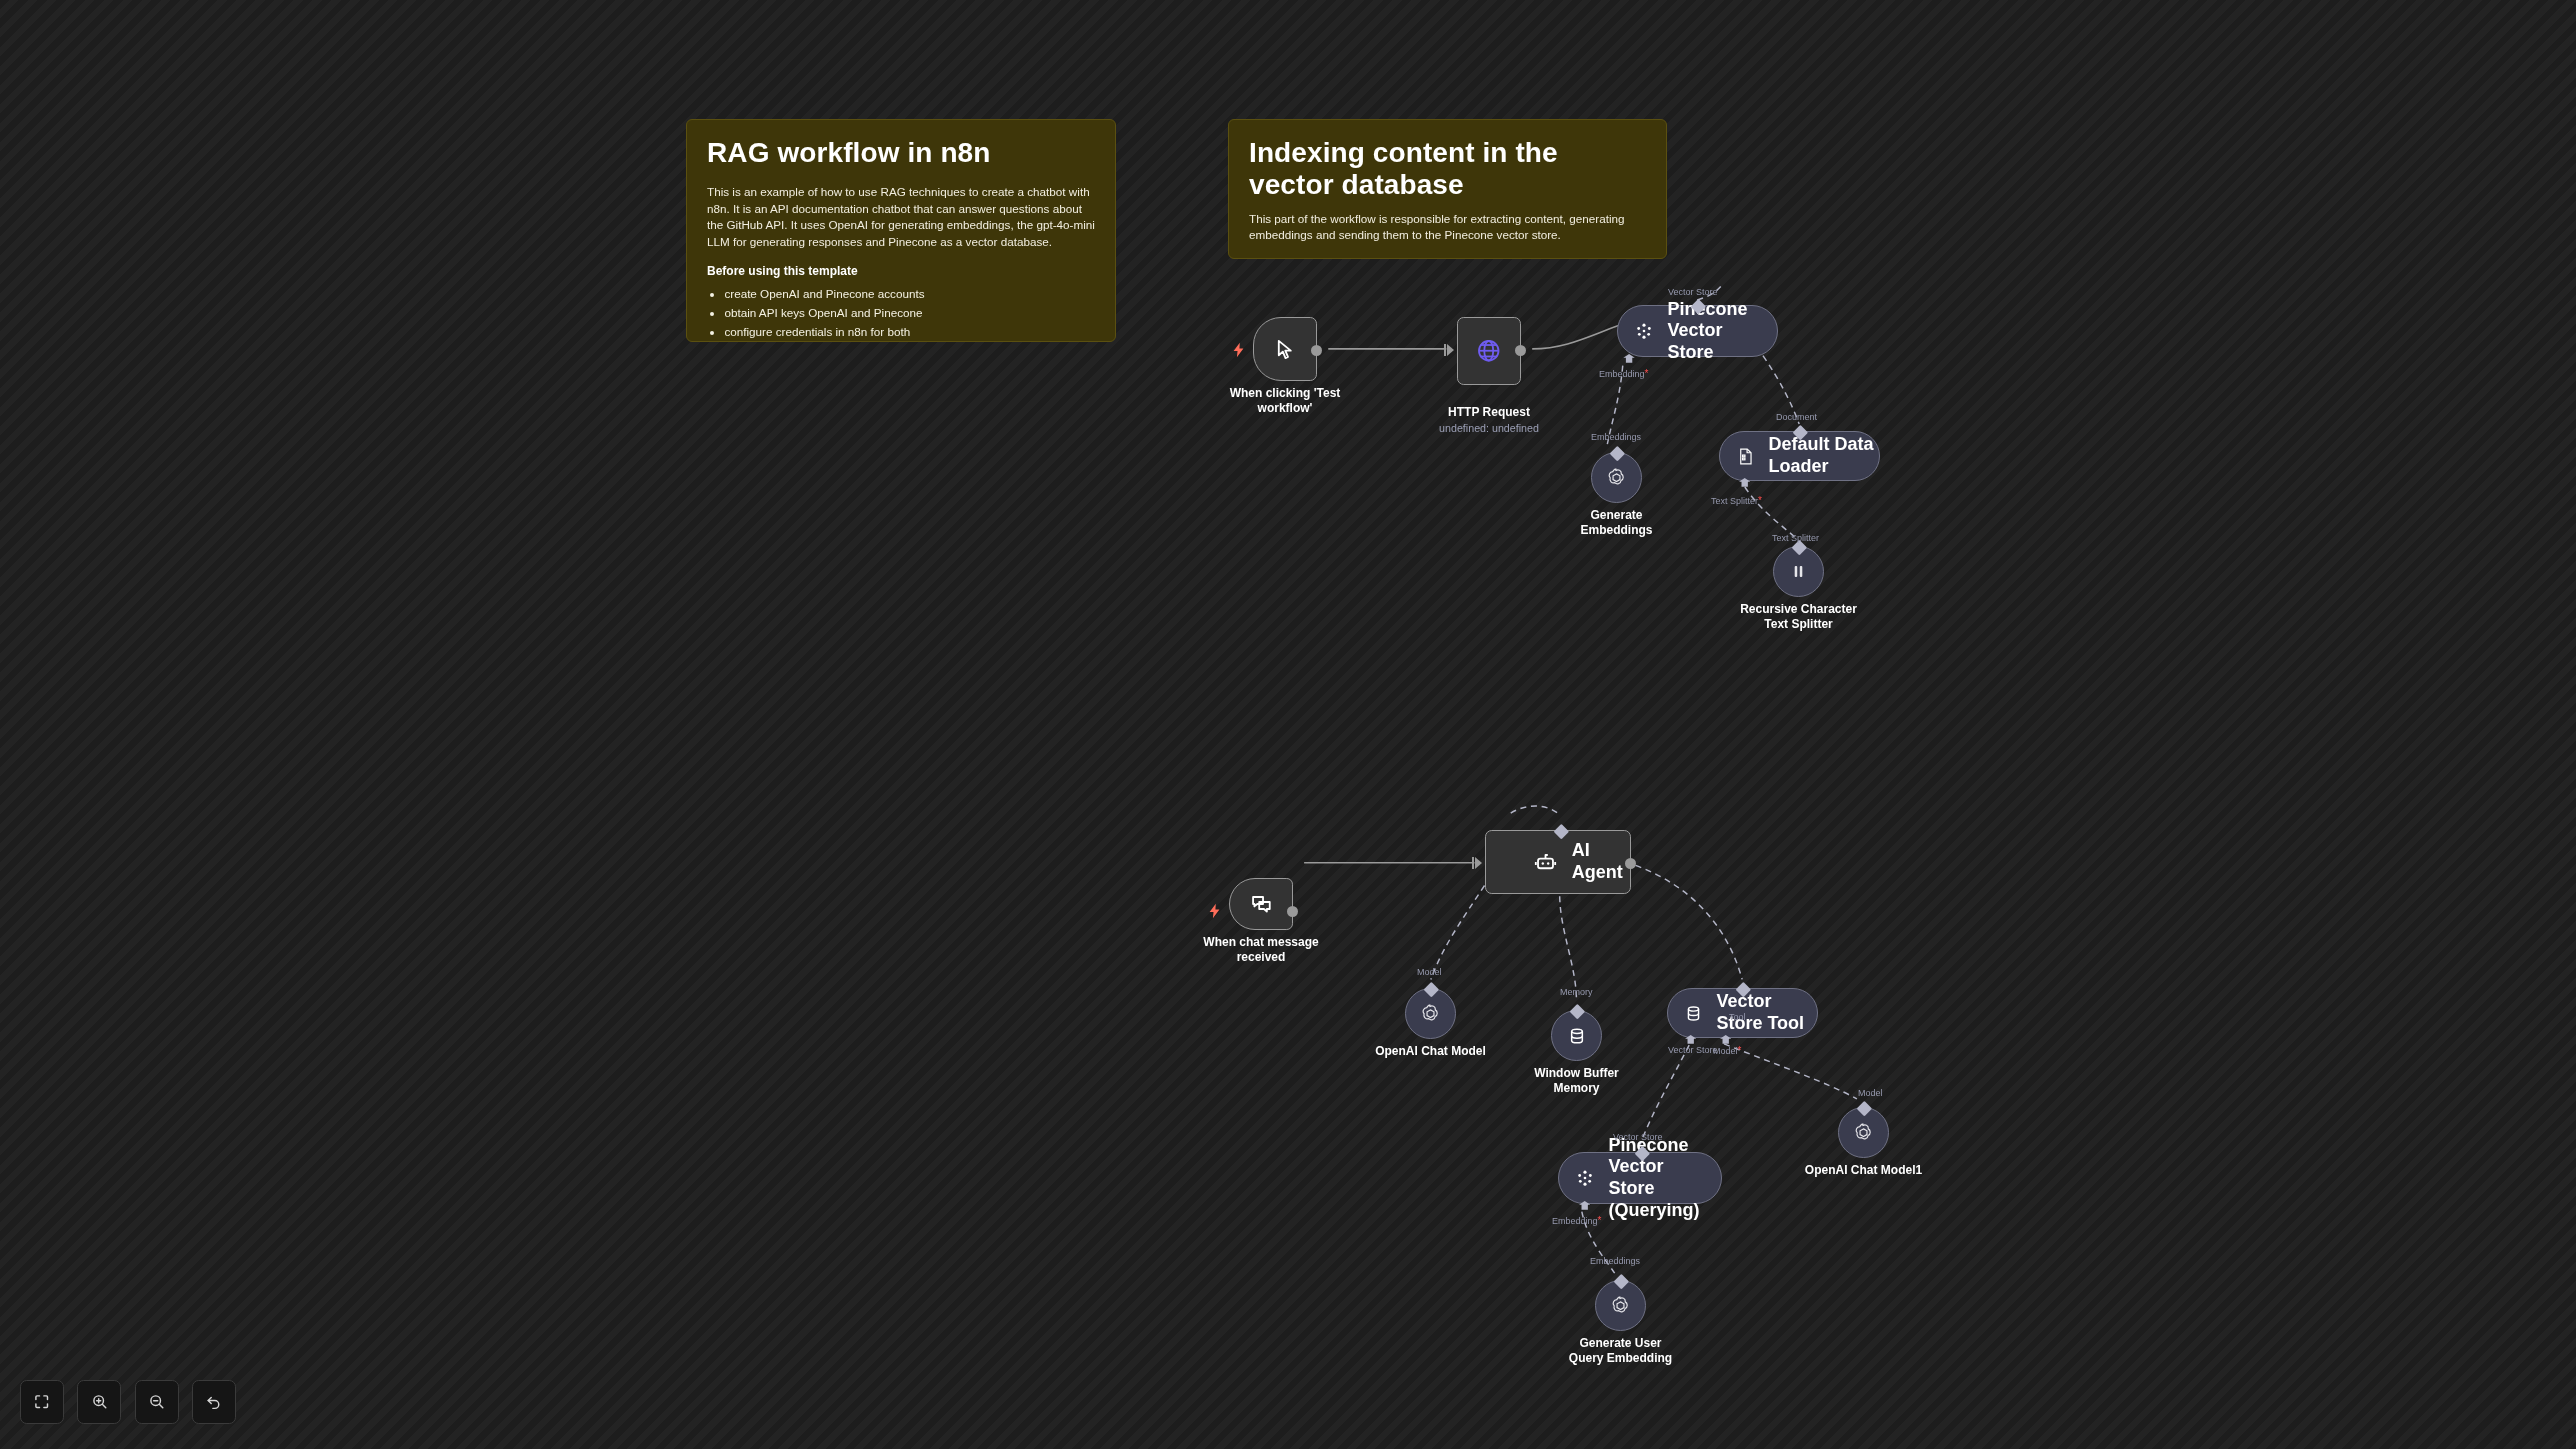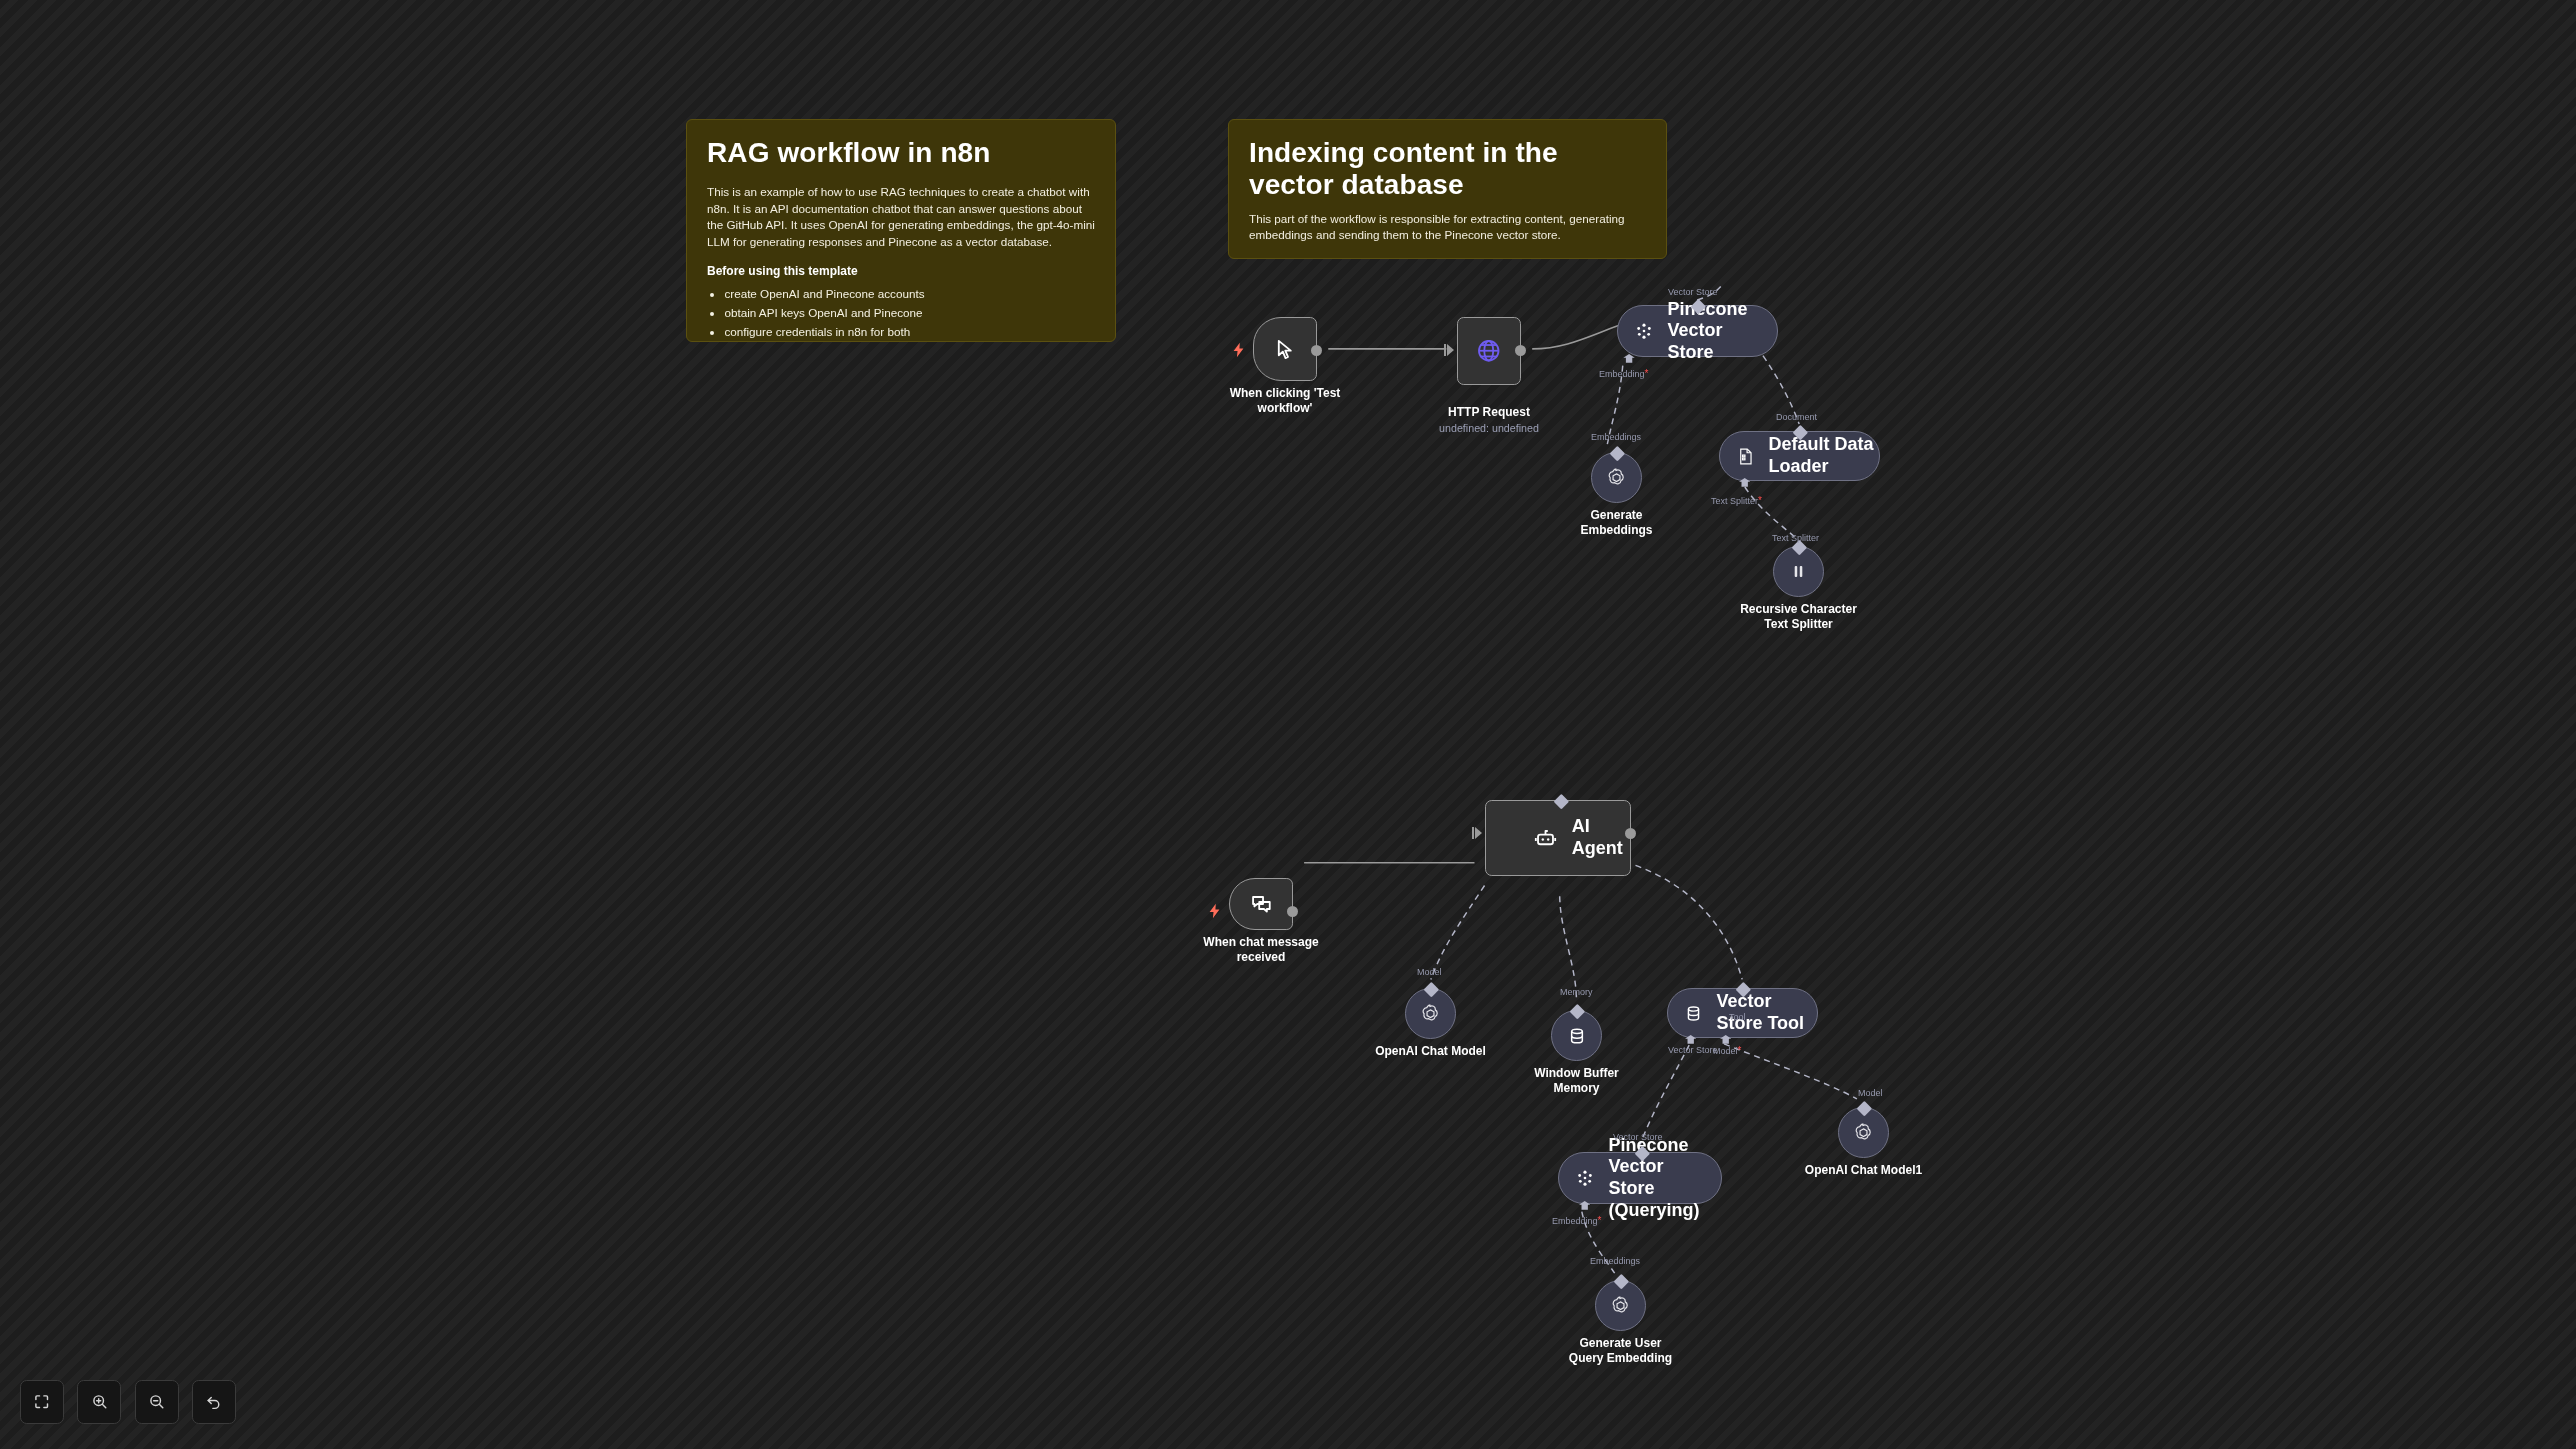--- a/index.html
+++ b/index.html
@@ -376,21 +376,21 @@
     <span class="bolt" style="left:-24px; top:22px;">
       <svg width="17.4" height="20" viewBox="0 0 24 24" fill="#ff6d5a">
           <path d="M13.5 2 L5 13.5 h5.4 L9.5 22 L18.5 10 h-5.5 z"></path>
         </svg>
     </span>
     <span class="dot-out" style="right:-6px; top:27px;"></span>
     <span class="node-label">When chat message
 received</span>
   </div>
 
-  <div class="node node-main node-wide" style="left:1485px; top:800px; width:146px; height:76px;padding-left:48px;">
+  <div class="node node-main node-wide" style="left:1485px; top:830px; width:146px; height:64px;padding-left:48px;">
     <span class="icon">
       <svg width="23" height="23" viewBox="0 0 24 24" fill="none" stroke="#ffffff" stroke-width="1.9" stroke-linejoin="round">
         <rect x="4.2" y="8" width="15.6" height="10" rx="2.4"></rect>
         <path d="M12 8V4.2h2.4"></path>
         <circle cx="9.2" cy="13" r="1.25" fill="#ffffff" stroke="none"></circle>
         <circle cx="14.8" cy="13" r="1.25" fill="#ffffff" stroke="none"></circle>
         <path d="M1.9 11.4v3.2M22.1 11.4v3.2"></path>
       </svg>
     </span>
     <span class="node-title">AI Agent</span>

